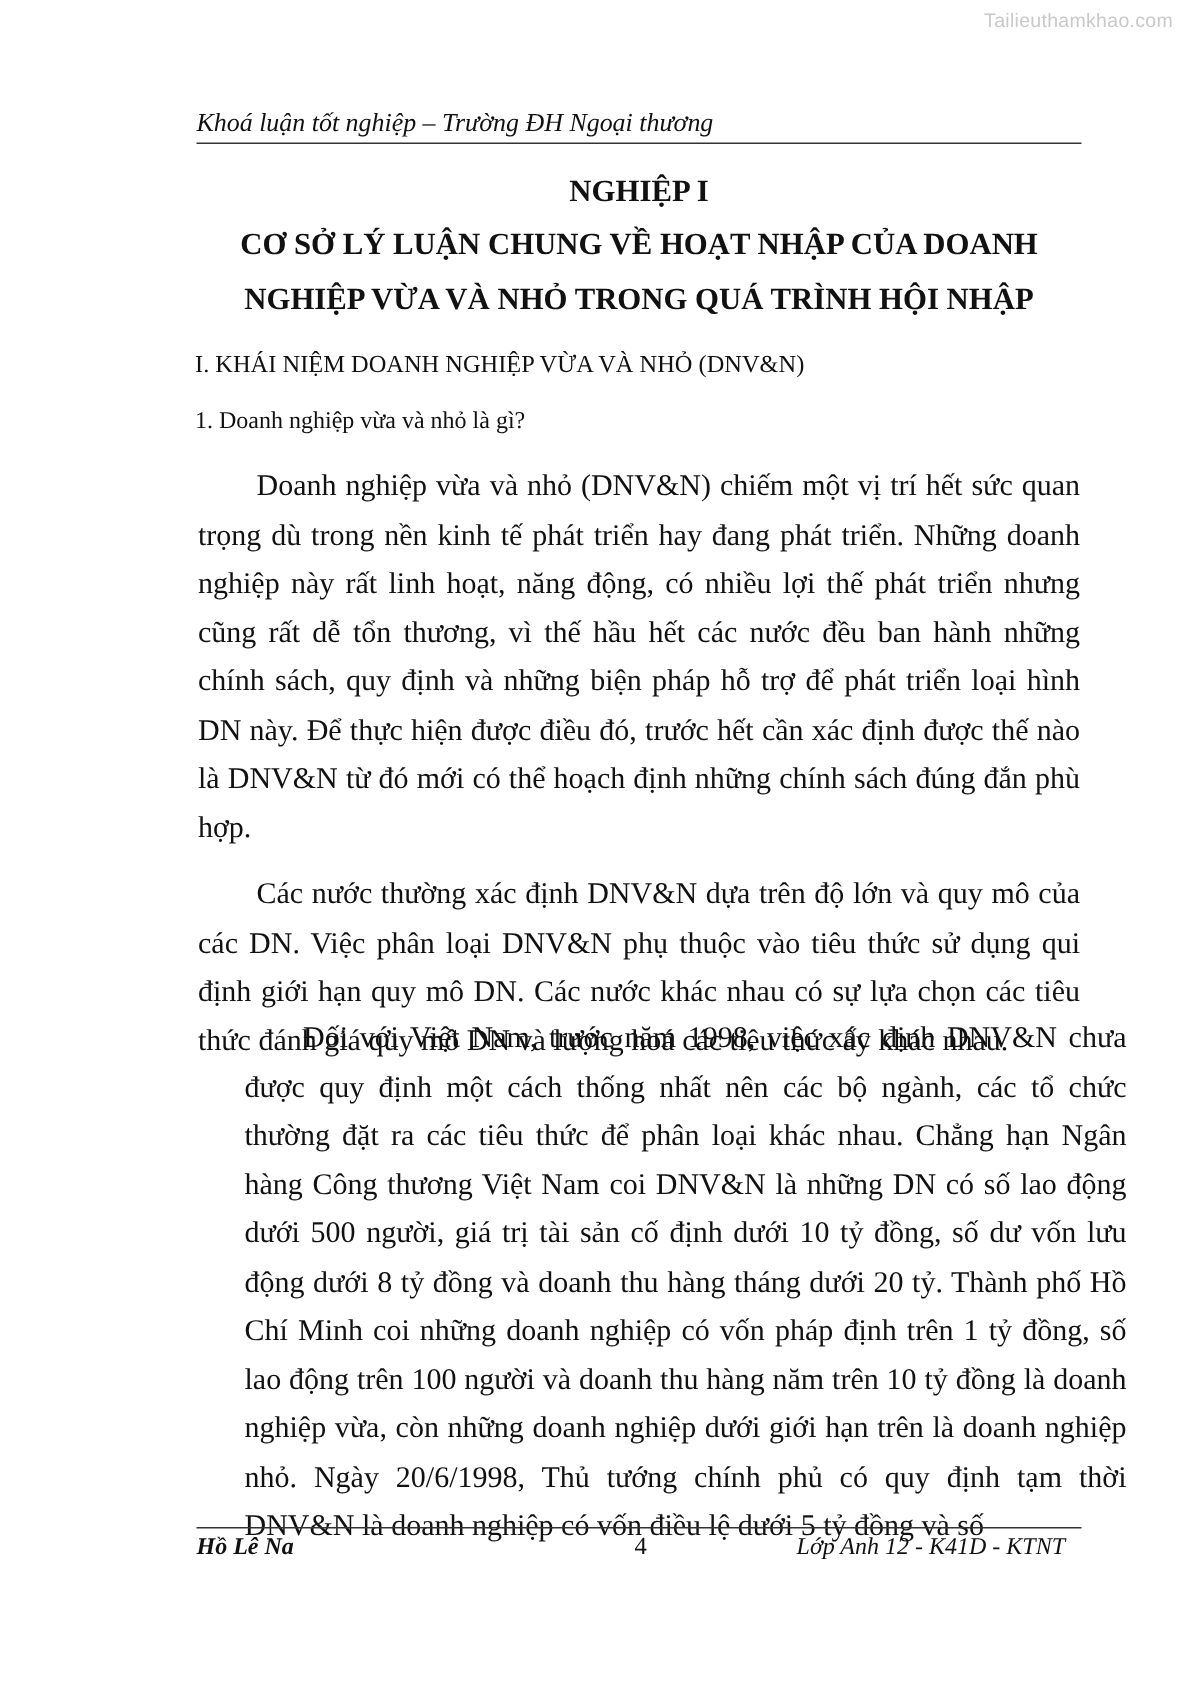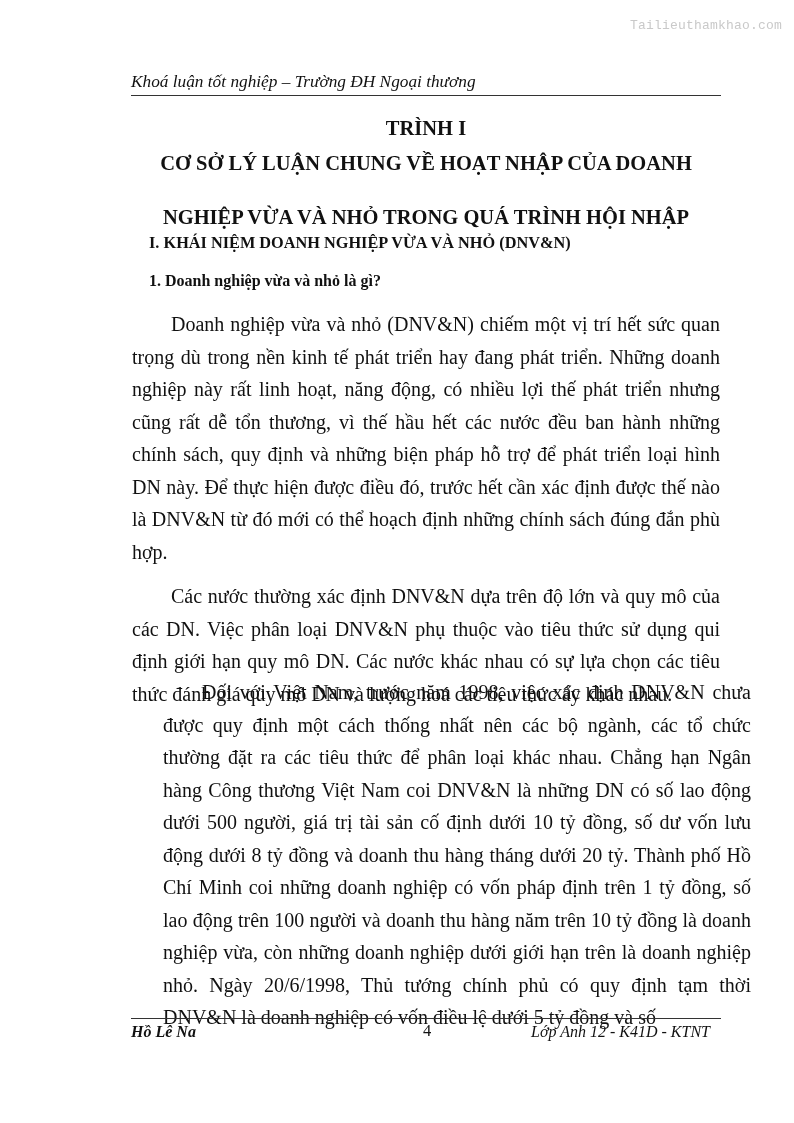--- a/index.html
+++ b/index.html
@@ -1,27 +1,27 @@
 <!DOCTYPE html>
 <html><head>
 <meta charset="utf-8">
 <style>
   html, body { margin: 0; padding: 0; background: #ffffff; }
   body { width: 794px; height: 1123px; position: relative; overflow: hidden;
          font-family: "Liberation Serif", "DejaVu Serif", serif; color: #111; }
-  .watermark { position: absolute; top: 6px; right: 12px; font-family: Liberation Mono, monospace;
-               font-size: 13px; color: #c9c9c9; letter-spacing: 0.2px; margin-top: 12px; }
+  .watermark { position: absolute; top: 6px; right: 12px; font-family: Liberation Sans, sans-serif;
+               font-size: 13px; color: #c9c9c9; letter-spacing: 0.2px; }
   .page-header { position: absolute; left: 131px; top: 72px; width: 590px; height: 23px;
                  border-bottom: 1px solid #333; }
   .page-header span { font-style: italic; font-size: 17.3px; line-height: 20px; display: block; }
   .chapter { position: absolute; left: 120px; width: 612px; text-align: center; font-weight: bold; font-size: 20.5px; }
   .ch-label { top: 117px; }
   .ch-title1 { top: 152px; }
-  .ch-title2 { top: 206px; }
-  .section { position: absolute; left: 149px; font-weight: bold; font-size: 16.3px; }
+  .ch-title2 { top: 189px; }
+  .section { position: absolute; left: 130px; font-weight: normal; font-size: 16.3px; }
   .sec-1 { top: 233px; }
   .sec-2 { top: 272px; font-size: 16px; }
   .body-text { position: absolute; left: 132px; width: 588px; font-size: 20px; line-height: 32.5px;
                text-align: justify; }
   .body-text p { margin: 0; text-indent: 39px; text-align-last: left; }
   .p1 { top: 308px; }
   .p2 { top: 538px; margin-top: 42px; }
   .p3 { top: 676px; margin-left: 31px; }
   .page-footer { position: absolute; left: 131px; top: 1018px; width: 590px; border-top: 1px solid #333;
                  font-size: 16px; height: 26px; }
@@ -31,21 +31,21 @@
 </style>
 </head>
 <body>
 
 <div class="watermark">Tailieuthamkhao.com</div>
 
 <div class="page-header">
   <span>Khoá luận tốt nghiệp – Trường ĐH Ngoại thương</span>
 </div>
 
-<div class="chapter ch-label">TRÌNH I</div>
+<div class="chapter ch-label">NGHIỆP I</div>
 <div class="chapter ch-title1">CƠ SỞ LÝ LUẬN CHUNG VỀ HOẠT NHẬP CỦA DOANH</div>
 <div class="chapter ch-title2">NGHIỆP VỪA VÀ NHỎ TRONG QUÁ TRÌNH HỘI NHẬP</div>
 
 <div class="section sec-1">I. KHÁI NIỆM DOANH NGHIỆP VỪA VÀ NHỎ (DNV&amp;N)</div>
 <div class="section sec-2">1. Doanh nghiệp vừa và nhỏ là gì?</div>
 
 <div class="body-text p1">
   <p>Doanh nghiệp vừa và nhỏ (DNV&amp;N) chiếm một vị trí hết sức quan trọng dù trong nền kinh tế phát triển hay đang phát triển. Những doanh nghiệp này rất linh hoạt, năng động, có nhiều lợi thế phát triển nhưng cũng rất dễ tổn thương, vì thế hầu hết các nước đều ban hành những chính sách, quy định và những biện pháp hỗ trợ để phát triển loại hình DN này. Để thực hiện được điều đó, trước hết cần xác định được thế nào là DNV&amp;N từ đó mới có thể hoạch định những chính sách đúng đắn phù hợp.</p>
 </div>
 <div class="body-text p2">

